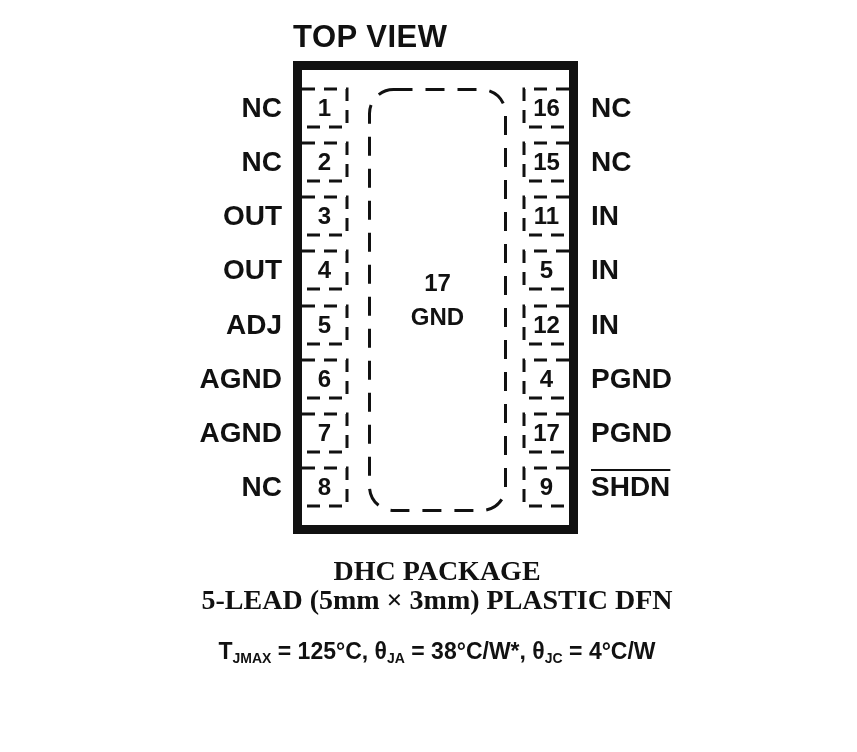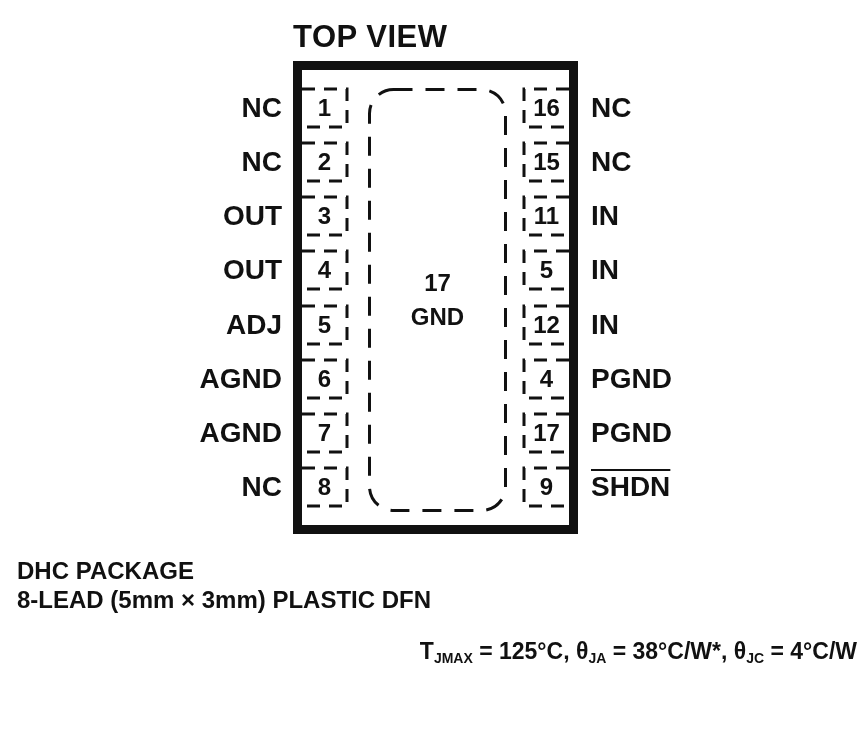--- a/index.html
+++ b/index.html
@@ -14,22 +14,22 @@
   svg.layer{position:absolute;left:0;top:0;color:var(--ink,#111111);}
   .title{top:23px;left:293px;width:285px;text-align:left;font-size:31px;line-height:27px;letter-spacing:0.5px;}
   .pin-num{position:absolute;width:45px;height:28px;line-height:28px;text-align:center;font-size:24px;}
   .pnl{left:302px;}
   .pnr{left:524px;}
   .pin-label{position:absolute;height:30px;line-height:30px;font-size:28px;}
   .lbl-l{left:0;width:282px;text-align:right;}
   .lbl-r{left:591px;width:240px;text-align:left;}
   .overline{text-decoration:overline;text-decoration-thickness:2px;margin-top:12px;}
   .pad-text{left:368px;top:266px;width:139px;text-align:center;font-size:24px;line-height:34px;}
-  .caption{position:absolute;left:17px;width:840px;text-align:left;font-size:24px;line-height:29px;}
-  .note{position:absolute;left:17px;width:840px;text-align:right;font-size:23px;line-height:30px;}
+  .caption{position:absolute;left:17px;width:840px;text-align:center;font-size:28px;line-height:29px;font-family:Liberation Serif, serif;}
+  .note{position:absolute;left:17px;width:840px;text-align:center;font-size:23px;line-height:30px;}
   sub{font-size:14px;vertical-align:-4px;line-height:0;}
 </style>
 </head>
 <body>
 
 <div id="page">
 
   <svg class="layer" width="857" height="752" viewBox="0 0 857 752">
     <rect x="297.5" y="65.5" width="276" height="464" fill="none" stroke="currentColor" stroke-width="9"></rect>
     <rect x="369.5" y="89.5" width="136" height="421" rx="24" fill="none" stroke="currentColor" stroke-width="3" stroke-dasharray="19 13"></rect>
@@ -90,17 +90,17 @@
   <div class="pin-label lbl-r" style="top:364px">PGND</div>
   <div class="pin-label lbl-r" style="top:418px">PGND</div>
   <div class="pin-label lbl-r" style="top:472px"><span class="overline">SHDN</span></div>
 
   <div class="abs pad-text">
     <div>17</div>
     <div>GND</div>
   </div>
 
   <div class="caption" style="top:556px">DHC PACKAGE</div>
-  <div class="caption" style="top:585px">8-LEAD (5mm × 3mm) PLASTIC DFN</div>
+  <div class="caption" style="top:585px">5-LEAD (5mm × 3mm) PLASTIC DFN</div>
 
   <div class="note" style="top:636px"><span>T</span><sub>JMAX</sub><span> = 125°C, θ</span><sub>JA</sub><span> = 38°C/W*, θ</span><sub>JC</sub><span> = 4°C/W</span></div>
 
 </div>
 
 </body></html>

